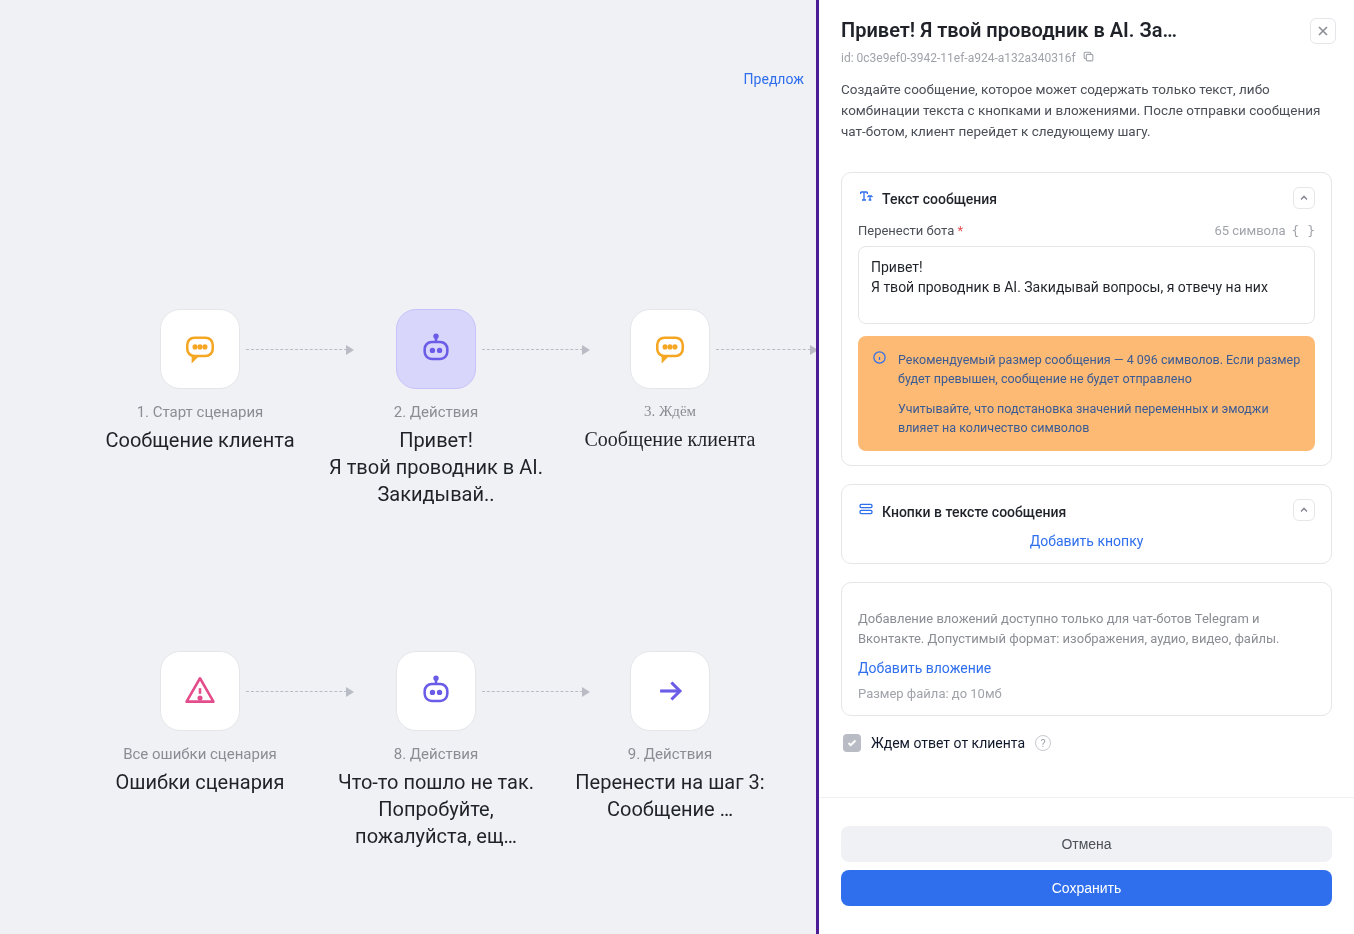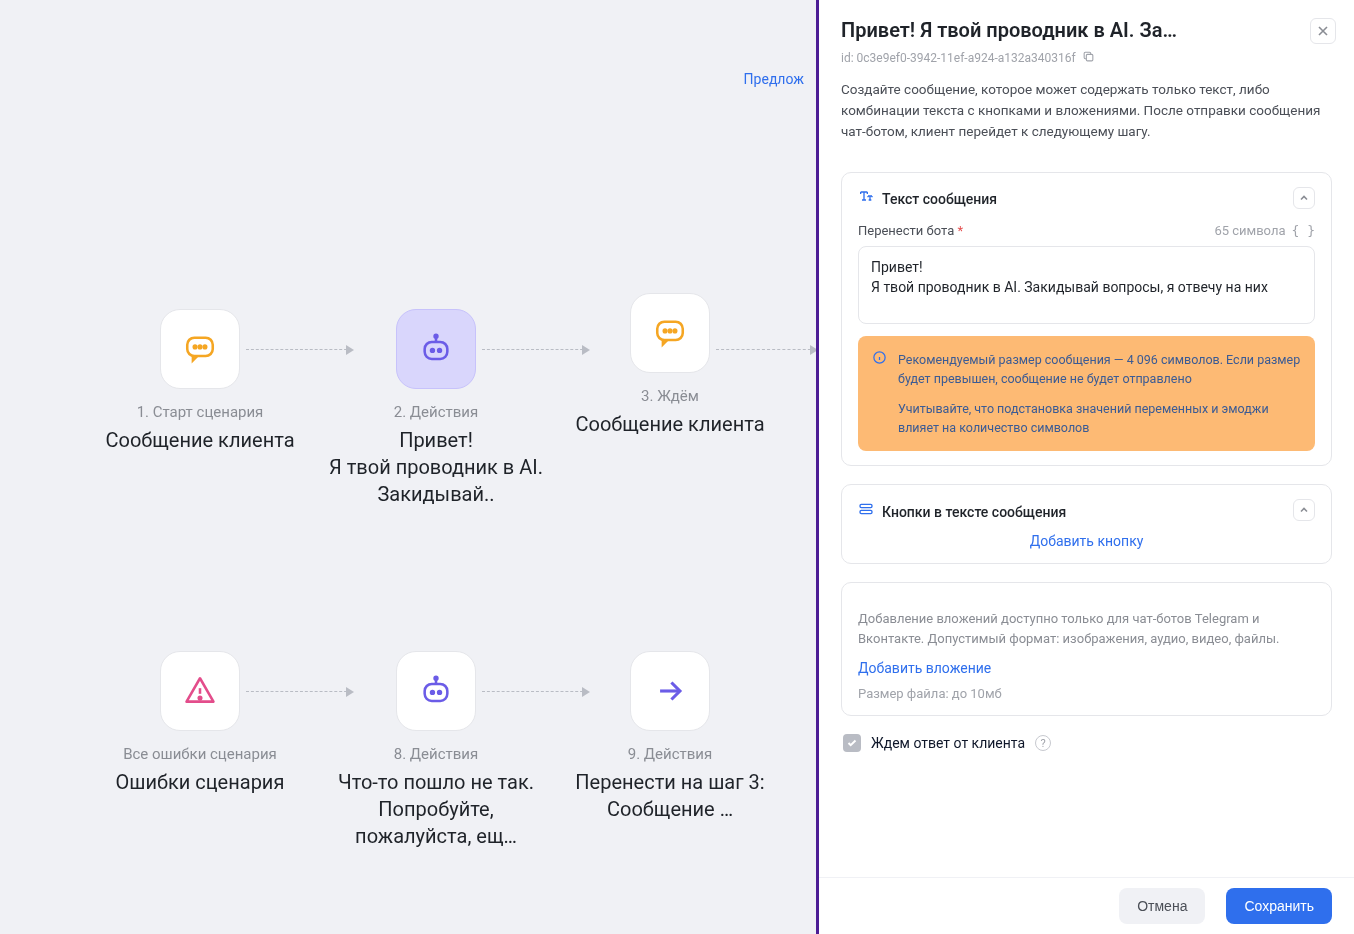--- a/index.html
+++ b/index.html
@@ -175,22 +175,22 @@
     }
     .wait-text { color:#0f172a; font-size:14px; }
     .q-icon {
       width:16px; height:16px; border:1px solid #c7c9cf; border-radius:50%;
       display:inline-flex; align-items:center; justify-content:center;
       font-size:11px; color:#a0a3aa;
     }
 
     .panel-footer {
       border-top: 1px solid #f0f1f5;
-      padding: 10px 22px;
-      display:flex; justify-content:flex-end; gap:21px;
+      padding: 28px 22px;
+      display:flex; justify-content:flex-end; gap:8px;flex-direction:column;
     }
     .btn { height:36px; padding:0 18px; border-radius:8px; font-size:14px; cursor:pointer; border:none; }
     .btn-secondary { background:#f0f1f5; color:#4b4f57; }
     .btn-primary { background:#2f6fed; color:#fff; }
   </style>
 </head>
 <body>
 
 <div class="canvas-area">
   <span class="suggest-link">Предлож</span>
@@ -221,21 +221,21 @@
           <circle cx="12" cy="3" r="1" fill="#6b5ce7"></circle>
         </svg>
     </div>
     <div class="node-label">2. Действия</div>
     <div class="node-title" style="white-space:pre-line;">Привет!
 Я твой проводник в AI. Закидывай..</div>
   </div>
 
   <div class="arrow" style="left:482px; top:324px; width:106px;"></div>
 
-  <div class="flow-node" style="left:560px; top:268px;">
+  <div class="flow-node" style="left:560px; top:284px;font-family:Liberation Serif, serif;">
     <div class="node-icon-box">
       <svg width="34" height="34" viewBox="0 0 24 24" fill="none" stroke="#f5a623" stroke-width="1.8">
           <rect x="3" y="4" width="18" height="13" rx="5"></rect>
           <path d="M10 17l-3 3v-3"></path>
           <circle cx="8.5" cy="10.5" r="0.9" fill="#f5a623"></circle>
           <circle cx="12" cy="10.5" r="0.9" fill="#f5a623"></circle>
           <circle cx="15.5" cy="10.5" r="0.9" fill="#f5a623"></circle>
         </svg>
     </div>
     <div class="node-label">3. Ждём</div>

